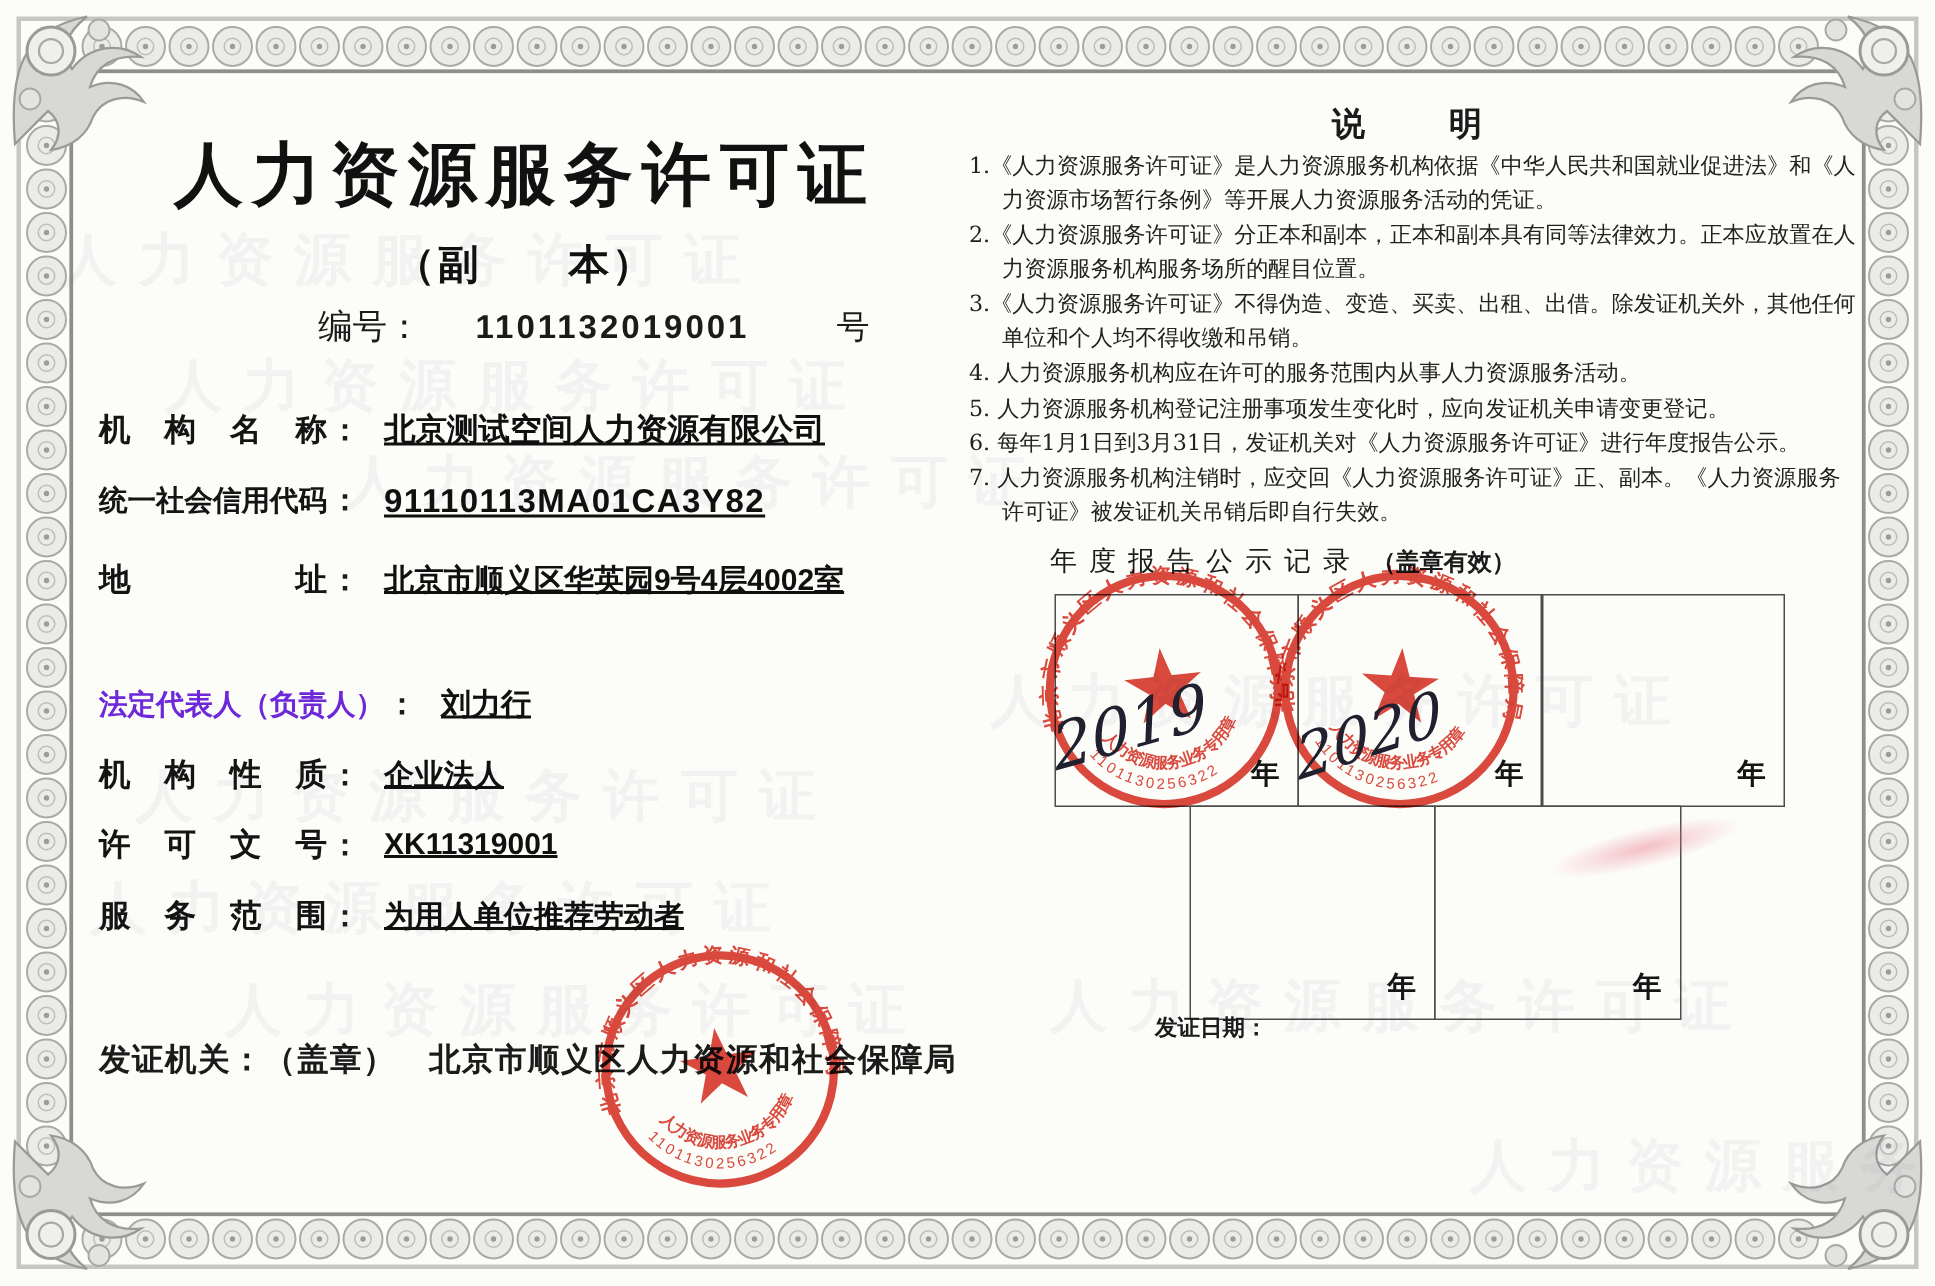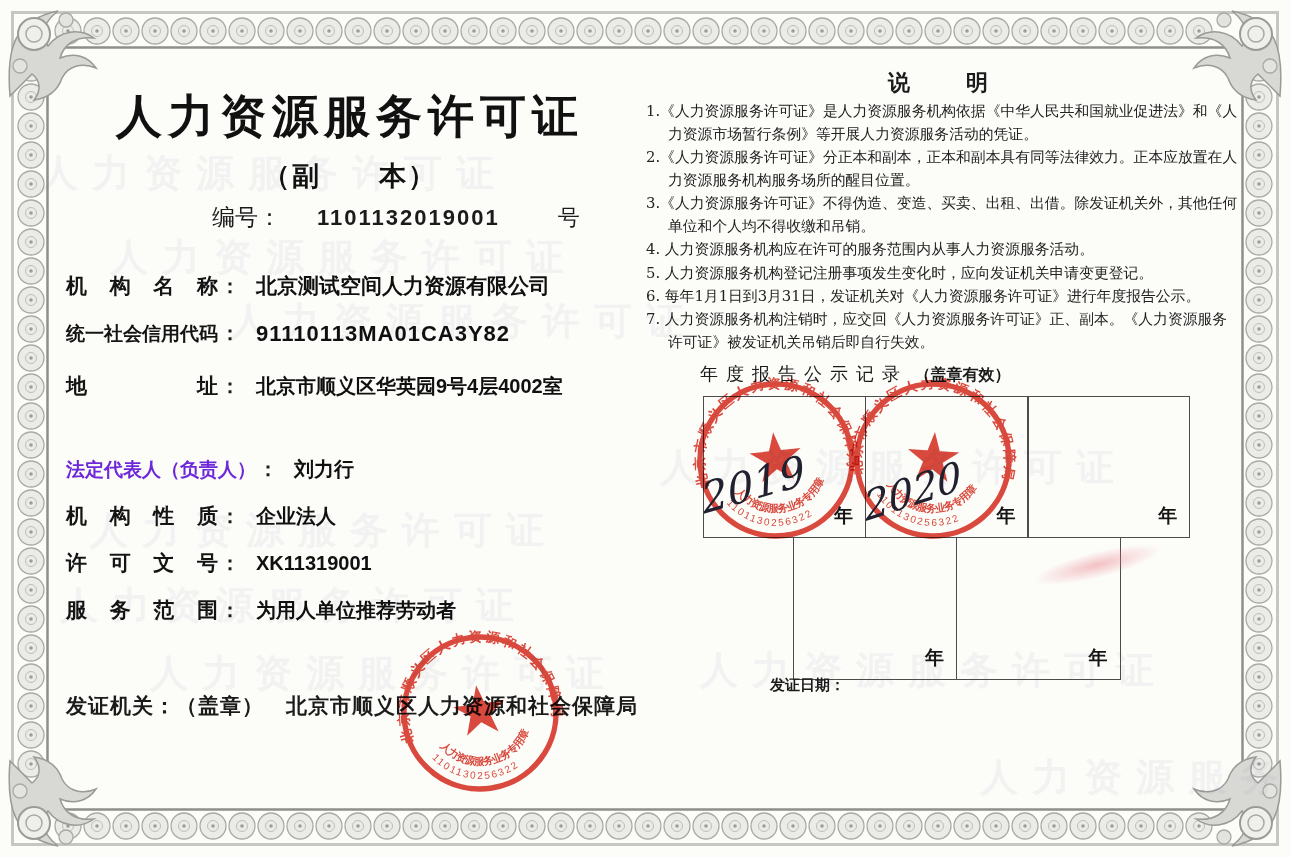--- a/index.html
+++ b/index.html
@@ -34,21 +34,21 @@
   .serial .s-value{font-size:22px;font-weight:bold;margin-left:36px;letter-spacing:2px;}
   .serial .s-suffix{font-size:22px;margin-left:58px;font-family:"DejaVu Serif", serif;}
 
   .frow{position:absolute;left:66px;display:flex;align-items:center;white-space:nowrap;}
   .jlabel{
     display:inline-block;width:152px;font-weight:bold;font-size:21px;
     text-align:justify;text-align-last:justify;color:#141414;
   }
   .nlabel{font-weight:bold;font-size:19px;color:#6d28d9;}
   .colon{font-weight:bold;font-size:20px;margin-left:2px;}
-  .fvalue{font-weight:bold;margin-left:16px;color:#101010;}
+  .fvalue{font-weight:bold;margin-left:16px;color:#101010;text-decoration:underline;}
   .v-org{font-size:21px;}
   .v-code{font-size:22px;letter-spacing:1px;}
   .v-addr{font-size:20px;}
   .v-std{font-size:20px;}
 
   .issuer{position:absolute;left:66px;top:692px;display:flex;align-items:baseline;white-space:nowrap;}
   .issuer .i-label{font-weight:bold;font-size:21px;letter-spacing:1px;}
   .issuer .i-value{font-weight:bold;font-size:21px;margin-left:22px;letter-spacing:1px;}
 
   

